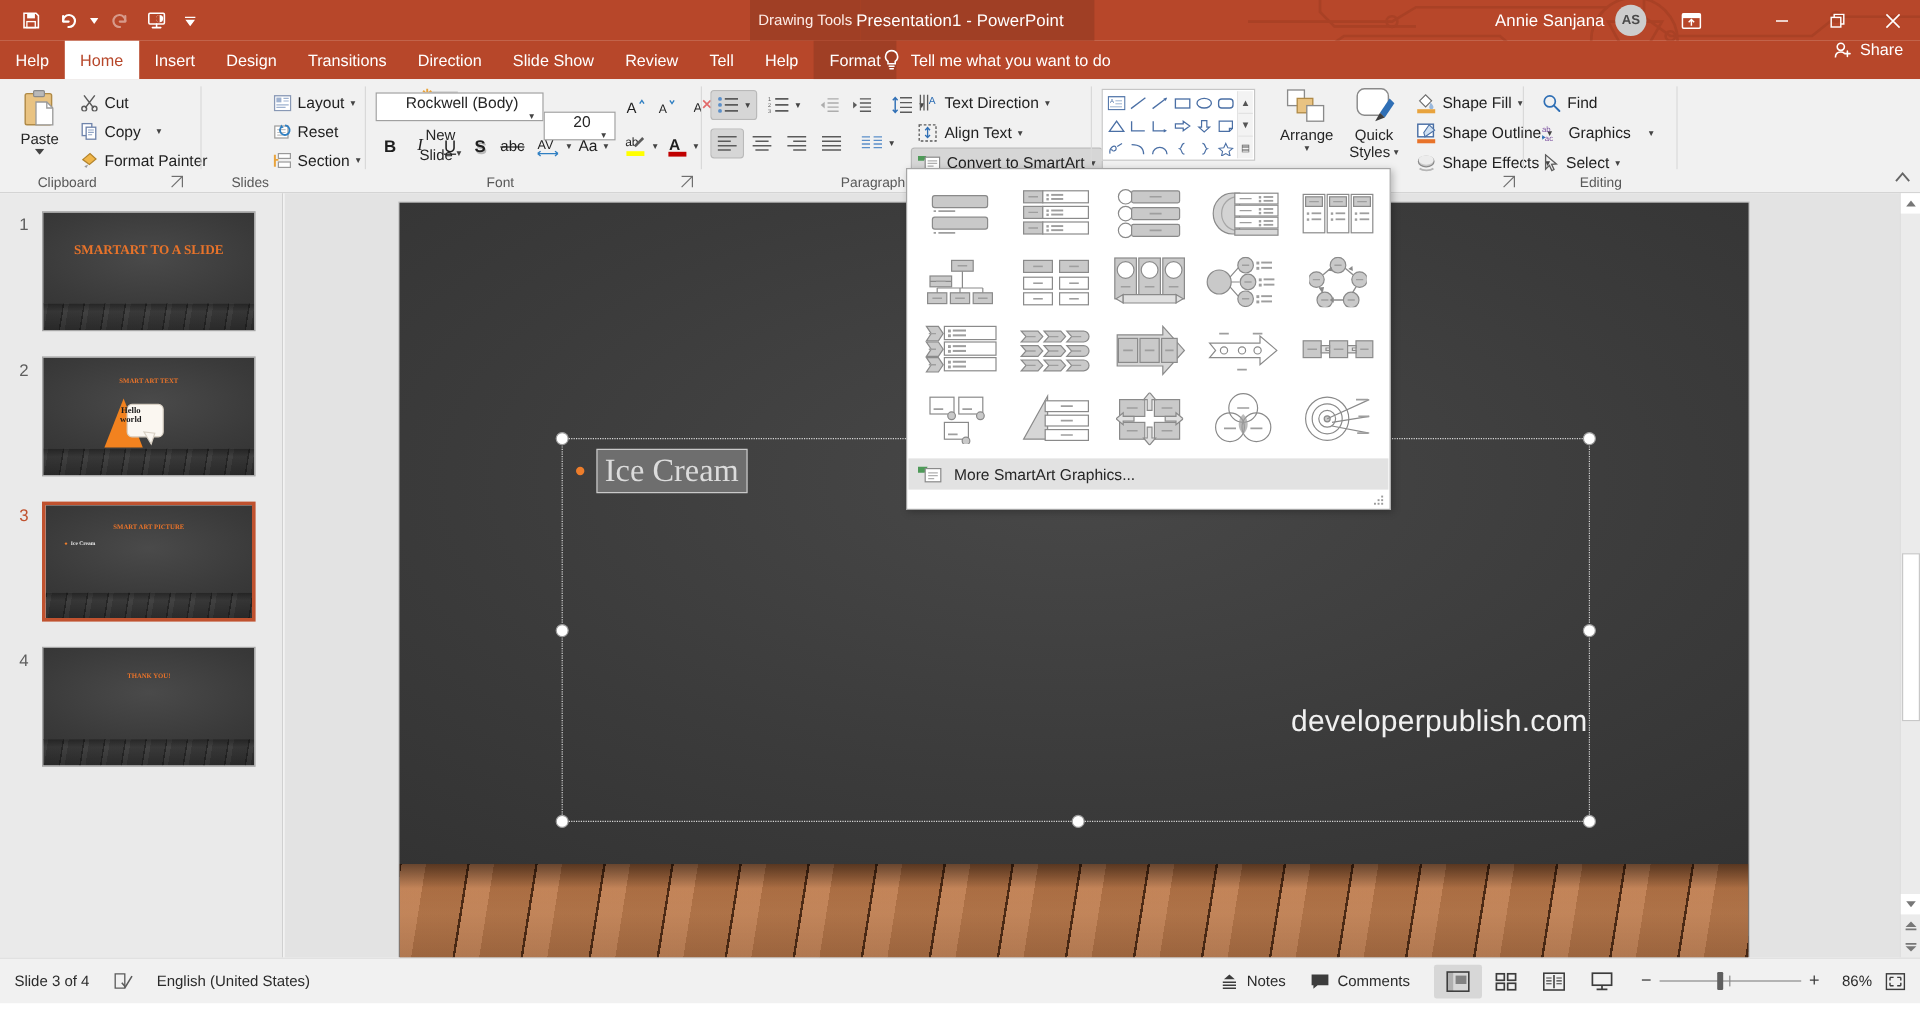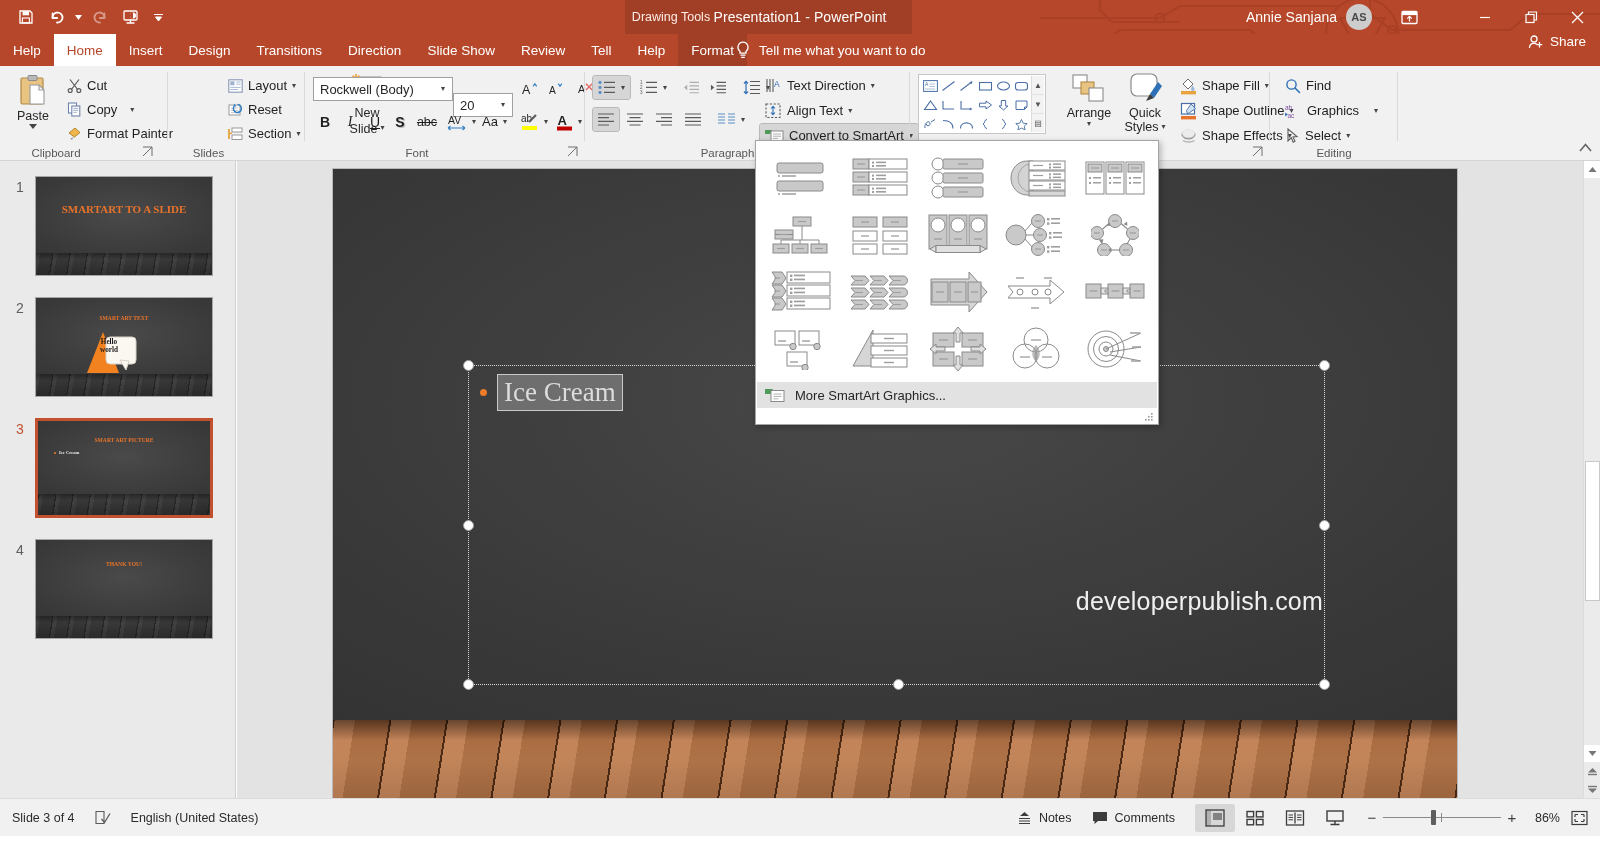--- a/index.html
+++ b/index.html
@@ -106,21 +106,21 @@
   
   .newslide-big {
     position: absolute; left: 172px; top: 6px; width: 54px; height: 66px;
     display: flex; flex-direction: column; align-items: center; border-radius: 2px; cursor: pointer;
   }
   .newslide-big .lbl { font-size: 12.5px; line-height: 14px; text-align: center; margin-top: 2px; }
 
   
   .fontbox {
     position: absolute; background: #fff; border: 1px solid #a0a0a0;
-    display: flex; align-items: center; padding: 0 2px 0 6px; font-size: 13px; cursor: text;
+    display: flex; align-items: center; padding: 0 2px 0 6px; font-size: 13px; cursor: text; flex-direction: column;
   }
   .fontbox .dd { margin-left: auto; width: 14px; text-align: center; cursor: pointer; }
 
   
   .shapes-gallery {
     position: absolute; left: 918px; top: 8px; width: 128px; height: 60px;
     background: #fff; border: 1px solid #c6c6c6;
   }
   .shapes-grid {
     position: absolute; left: 2px; top: 2px; width: 110px; height: 56px;

